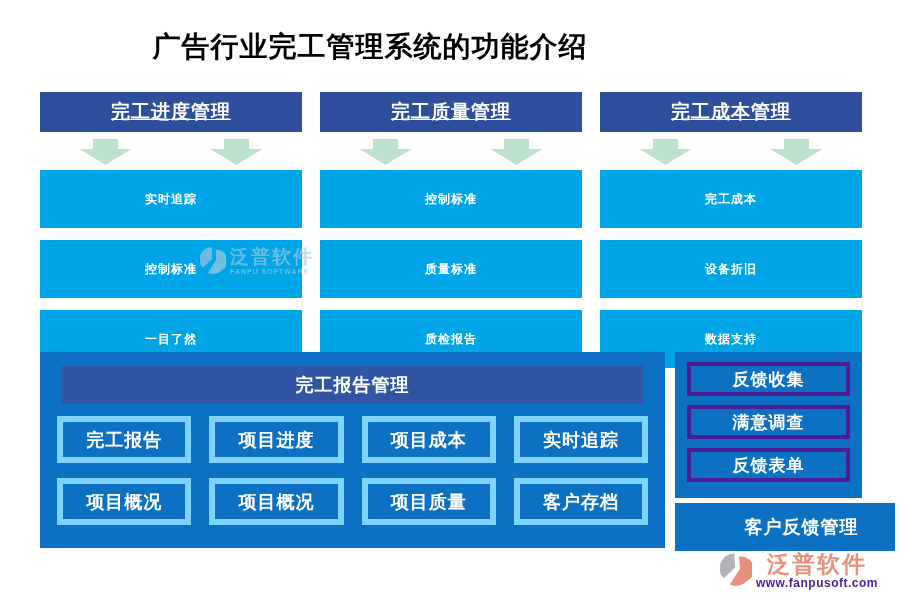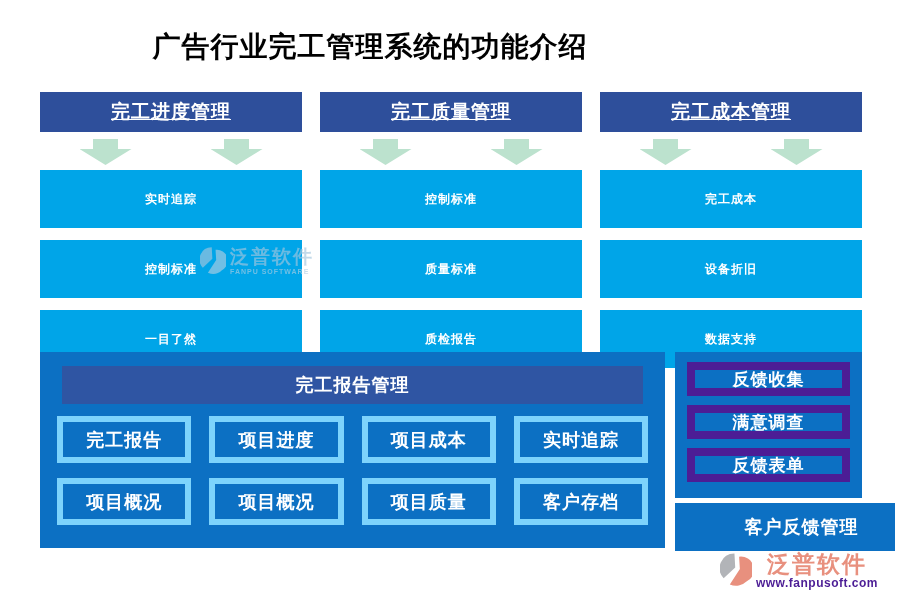--- a/index.html
+++ b/index.html
@@ -22,21 +22,21 @@
   .report-panel{position:absolute;left:40px;top:352px;width:625px;height:196px;background:#0C70C3;box-sizing:border-box;}
   .report-header{margin:14px 22px 0;height:38px;background:#2F55A3;color:#fff;font-size:18px;
                  font-weight:bold;display:flex;align-items:center;justify-content:center;letter-spacing:1px;}
   .report-grid{margin:12px 17px 0;display:grid;grid-template-columns:repeat(4,1fr);
                column-gap:18px;row-gap:15px;}
   .rbtn{height:47px;border:6px solid #7dd3fc;box-sizing:border-box;color:#fff;font-size:18px;
         font-weight:bold;display:flex;align-items:center;justify-content:center;background:transparent;letter-spacing:1px;}
   
   .feedback-panel{position:absolute;left:675px;top:352px;width:187px;height:146px;
                   background:#0C70C3;box-sizing:border-box;padding:10px 12px 0;}
-  .fbtn{height:34px;border:8px solid #4c1d95;box-sizing:border-box;margin-bottom:9px;color:#fff;
+  .fbtn{height:34px;border:4px solid #4c1d95;box-sizing:border-box;margin-bottom:9px;color:#fff;
         font-size:17px;font-weight:bold;display:flex;align-items:center;justify-content:center;letter-spacing:1px;}
   .feedback-footer{position:absolute;left:675px;top:503px;width:187px;height:48px;background:#0C70C3;
         color:#fff;font-size:18px;font-weight:bold;display:flex;align-items:center;justify-content:center;letter-spacing:1px;padding-left:33px;}
   
   .watermark{position:absolute;left:200px;top:246px;display:flex;align-items:flex-start;opacity:.65;pointer-events:none;}
   .wm-text{margin-left:4px;}
   .wm-cn{font-size:19px;font-weight:bold;color:#A3C6DE;letter-spacing:2px;line-height:22px;}
   .wm-en{font-size:7px;font-weight:bold;color:#AFCDE2;letter-spacing:1px;}
   
   .logo{position:absolute;right:22px;top:552px;display:flex;align-items:flex-start;}

